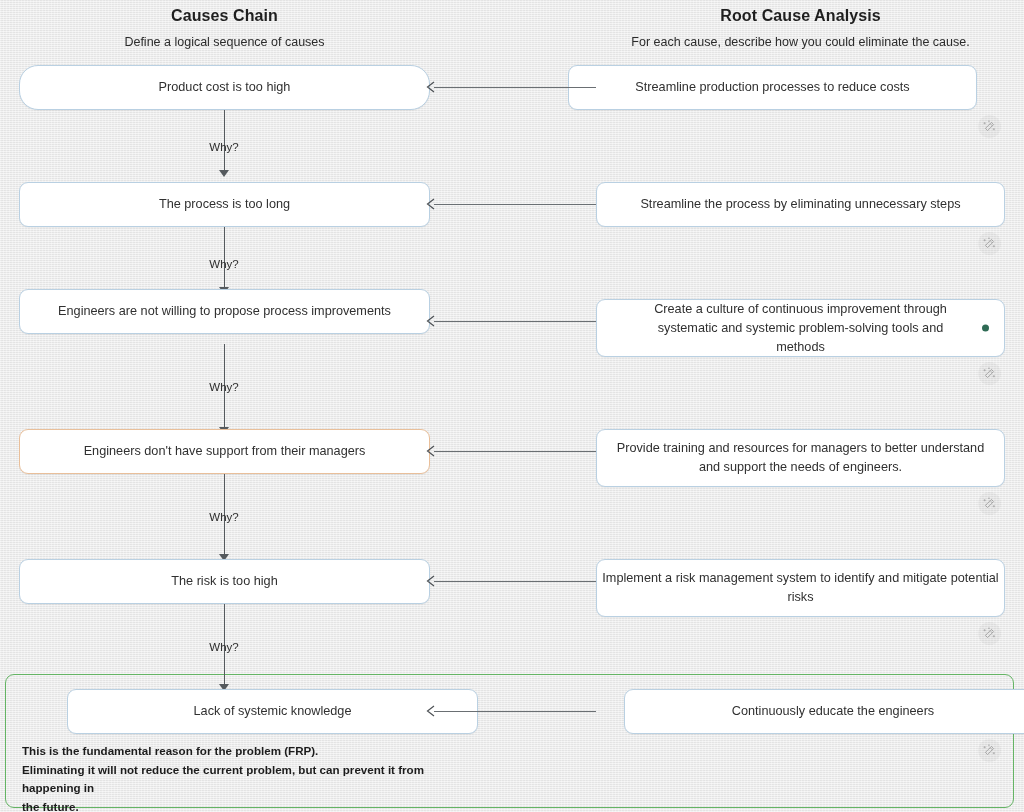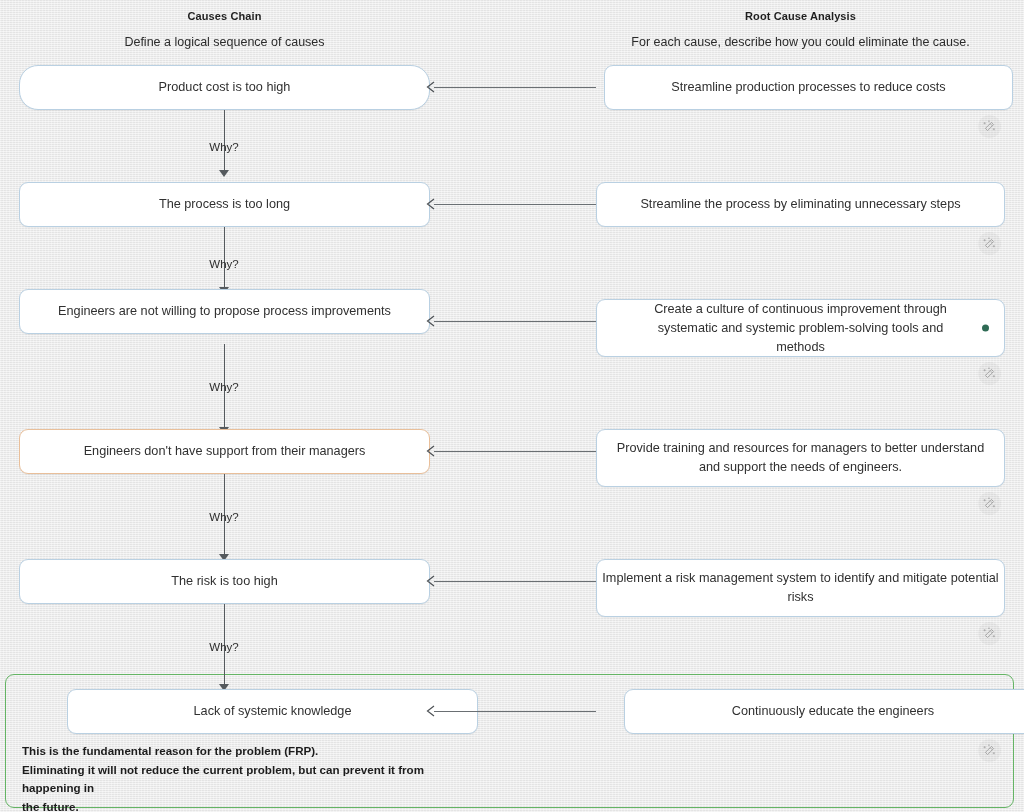--- a/index.html
+++ b/index.html
@@ -28,21 +28,21 @@
       repeating-linear-gradient(0deg, rgba(255,255,255,0.50) 0px, rgba(255,255,255,0.50) 1px, rgba(0,0,0,0.012) 1px, rgba(0,0,0,0.012) 2px),
       repeating-linear-gradient(90deg, rgba(255,255,255,0.28) 0px, rgba(255,255,255,0.28) 1px, rgba(0,0,0,0.010) 1px, rgba(0,0,0,0.010) 3px);
   }
 
   
   .col-head {
     position: absolute;
     text-align: center;
   }
   .col-head .title {
-    font-size: 11px;
+    font-size: 16px;
     font-weight: bold;
     color: #1f1f1f;
     line-height: 20px;
     letter-spacing: 0.1px;
   }
   .col-head .subtitle {
     font-size: 12.5px;
     font-weight: normal;
     color: #2b2b2b;
     line-height: 18px;
@@ -167,21 +167,21 @@
   <div class="col-head" id="head-root">
     <div class="title">Root Cause Analysis</div>
     <div class="subtitle">For each cause, describe how you could eliminate the cause.</div>
   </div>
 
   <div id="frp-panel"></div>
 
   <div class="card" style="left:19px; top:65px; width:411px; height:45px;border-radius:19px;">
     <span class="card-text">Product cost is too high</span>
   </div>
-  <div class="card" style="left:604px; top:65px; width:409px; height:45px;">
+  <div class="card" style="left:568px; top:65px; width:409px; height:45px;">
     <span class="card-text">Streamline production processes to reduce costs</span>
   </div>
   <div class="h-conn" style="left:434px; top:87px; width:162px;"></div>
   <div class="h-arrow" style="left:426px; top:81px;">
     <svg width="9" height="12" viewBox="0 0 9 12">
         <path d="M8 1 L1.5 6 L8 11" fill="none" stroke="#4d5155" stroke-width="1.2"></path>
       </svg>
   </div>
   <div class="wand-btn" style="left:978px; top:115px;">
     <svg width="13" height="13" viewBox="0 0 24 24">

